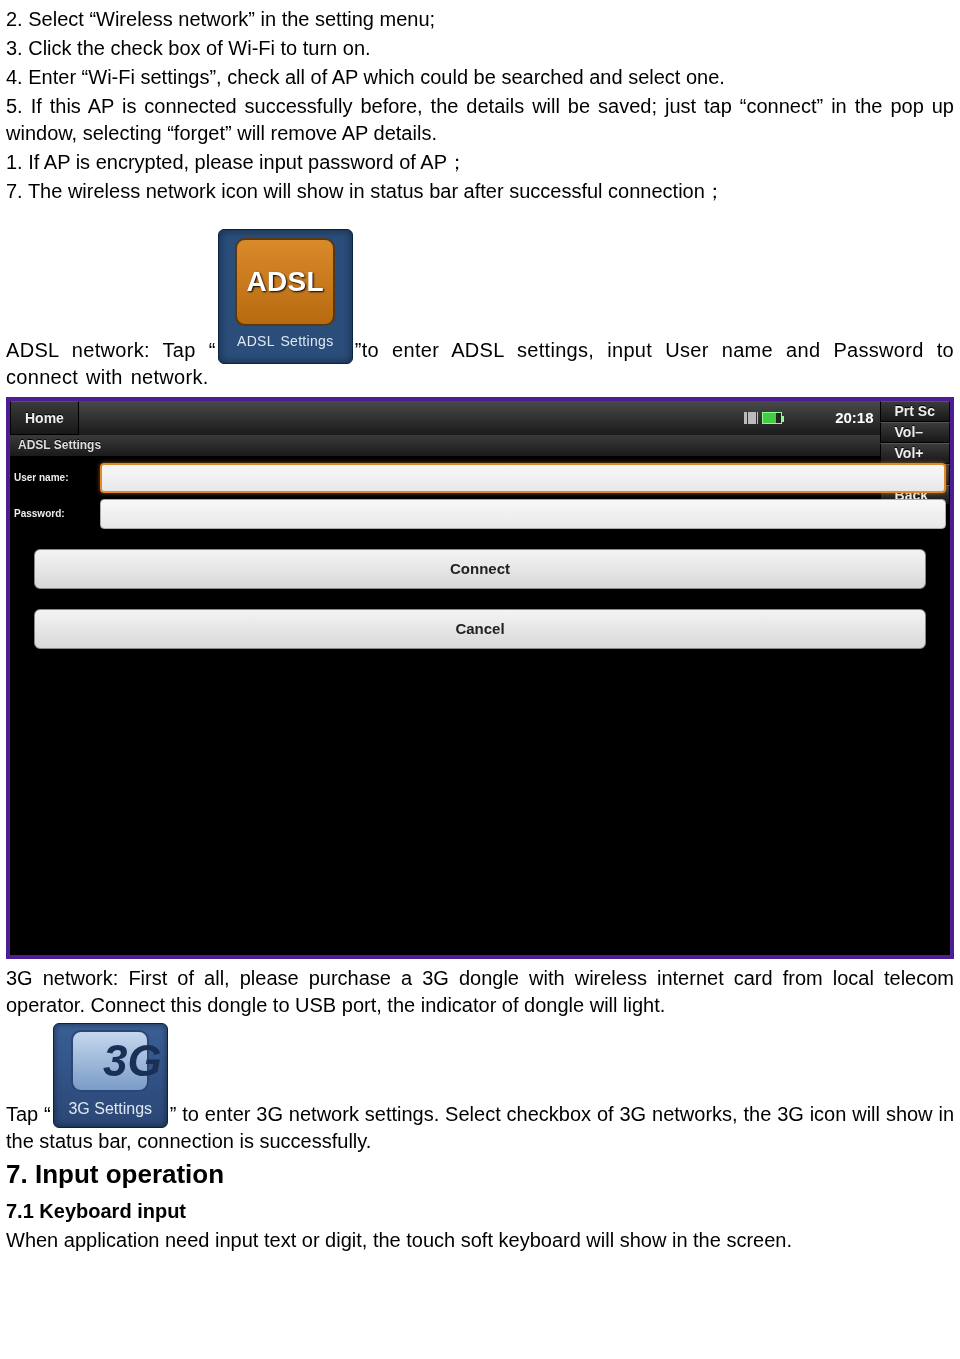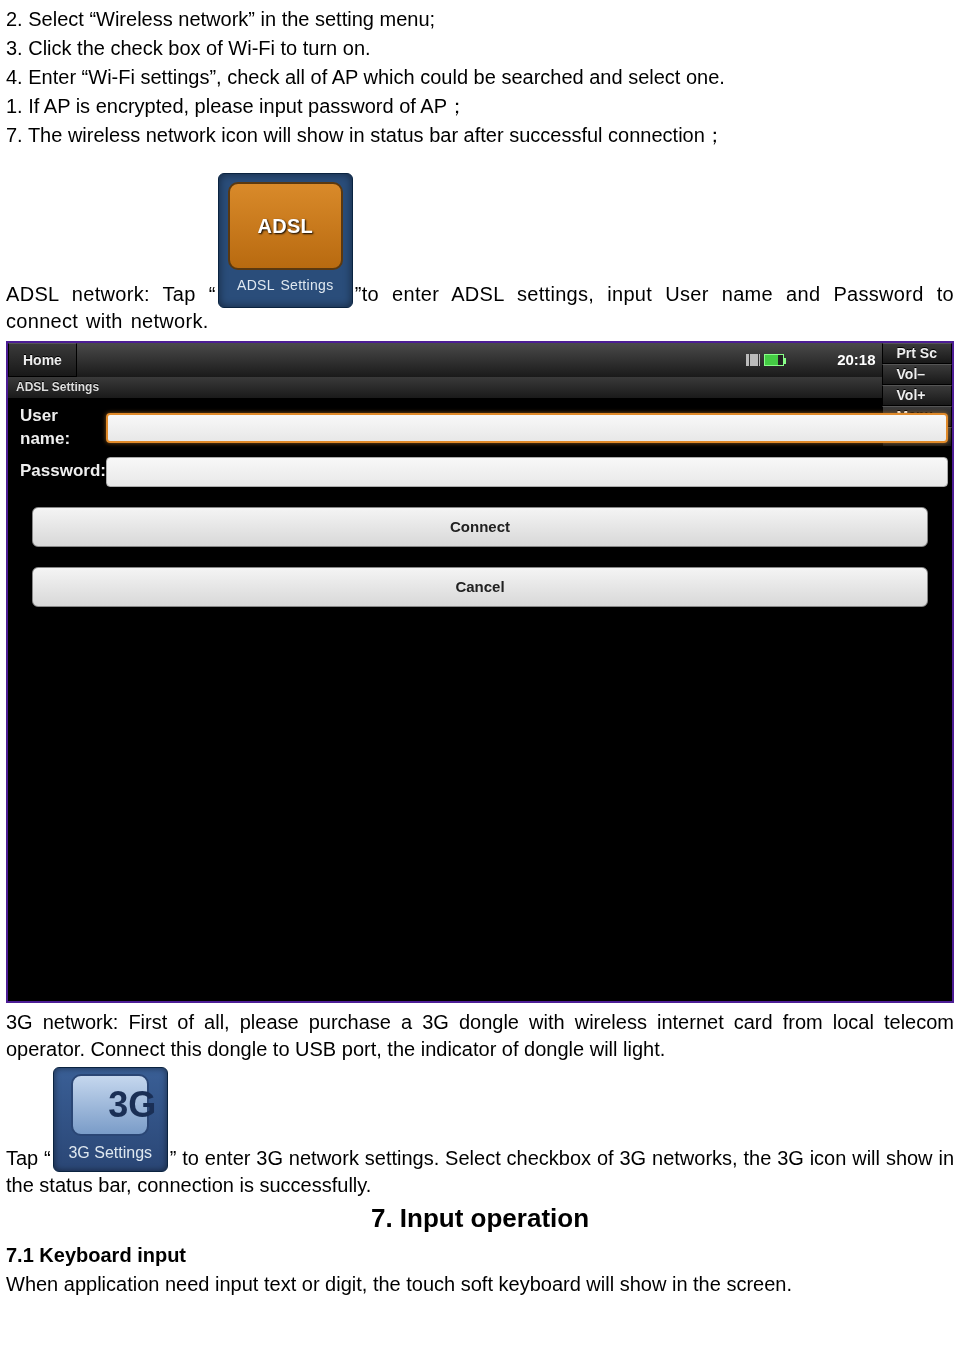--- a/index.html
+++ b/index.html
@@ -22,27 +22,27 @@
   .adsl-icon-box {
     width: 135px; height: 135px;
     background: #2a4d7a;
     border: 1px solid #0a2340;
     border-radius: 6px;
     position: relative;
     box-shadow: inset 0 0 8px rgba(0,0,0,0.5);
     display: flex; flex-direction: column; align-items: center; justify-content: flex-start;
   }
   .adsl-icon-inner {
-    width: 115px; height: 88px;
+    width: 100px; height: 88px;
     margin-top: 8px;
     background: linear-gradient(#d98a2a,#b86a10);
     border-radius: 10px;
     border: 2px solid #5a3810;
     display: flex; align-items: center; justify-content: center;
-    color: #fff; font-weight: bold; font-size: 20px;
+    color: #fff; font-weight: bold; font-size: 28px;
     text-shadow: 1px 1px 2px #000;
   }
   .adsl-icon-label {
     color: #dfe8f0; font-size: 14px; margin-top: 6px;
   }
   .g3-icon-box {
     width: 115px; height: 105px;
     background: linear-gradient(#3a5f96,#2a4675);
     border: 1px solid #0a2340;
     border-radius: 6px;
@@ -50,30 +50,31 @@
     display: flex; flex-direction: column; align-items: center;
     box-shadow: inset 0 0 6px rgba(0,0,0,0.5);
   }
   .g3-inner {
     width: 78px; height: 62px;
     margin-top: 6px;
     background: linear-gradient(#c5d7ee,#7a9cc8);
     border-radius: 10px;
     border: 2px solid #2a4675;
     display:flex; align-items:center; justify-content:center;
-    font-weight: bold; font-size: 36px; color: #1a2f55;
+    font-weight: bold; font-size: 44px; color: #1a2f55;
+    font-style: italic;
     padding-left: 44px;
   }
   .g3-label { color:#dfe8f0; font-size:16px; margin-top:6px; }
   
   .screenshot {
-    width: 948px; height: 662px;
+    width: 948px; height: 562px;
     background: #000;
     margin: 6px 0;
-    border: 2px solid #4c1d95;
+    border: 4px solid #4c1d95;
     position: relative;
     font-family: Arial, sans-serif;
     font-size: 13px;
     color: #fff;
   }
   .topbar {
     height: 34px; width: 100%;
     background: linear-gradient(#4a4a4a,#1a1a1a);
     display: flex; align-items: stretch;
   }
@@ -110,21 +111,21 @@
     padding-left: 8px;
     font-weight: bold;
     font-size: 12px;
     color:#ddd;
     text-shadow:0 -1px 0 #000;
   }
   .form-area { padding: 6px 4px; }
   .form-row { display:flex; align-items:center; margin-bottom:6px; }
   .form-label {
     width: 86px; text-align:left; padding-right:6px;
-    font-weight:bold; font-size:17px; color:#eee;margin-left:8px;
+    font-weight:bold; font-size:10px; color:#eee;
   }
   .text-input {
     flex:1; height:30px;
     background: linear-gradient(#f8f8f8,#e8e8e8);
     border:1px solid #aaa;
     border-radius:4px;
   }
   .text-input.active {
     border:2px solid #e08a2a;
     box-shadow: 0 0 4px rgba(224,138,42,.6);
@@ -133,35 +134,36 @@
     height: 40px;
     margin: 20px;
     background: linear-gradient(#f4f4f4,#d8d8d8);
     border:1px solid #888;
     border-radius:6px;
     display:flex; align-items:center; justify-content:center;
     color:#222; font-weight:bold; font-size:15px;
   }
   .section-heading {
     font-size: 26px; font-weight: bold;
-    margin-bottom: 6px; text-align: center;
+    margin-bottom: 6px;
   }
   .sub-heading {
     font-size: 20px; font-weight: bold;
     margin-top: 2px;
   }
 </style>
 </head>
 <body>
 
 <div class="doc">
 
   <div class="para">2. Select “Wireless network” in the setting menu;</div>
   <div class="para">3. Click the check box of Wi-Fi to turn on.</div>
   <div class="para">4. Enter “Wi-Fi settings”, check all of AP which could be searched and select one.</div>
+  <div class="para">5. If this AP is connected successfully before, the details will be saved; just tap “connect” in the pop up window, selecting “forget” will remove AP details.</div>
   <div class="para">1. If AP is encrypted, please input password of AP；</div>
   <div class="para">7. The wireless network icon will show in status bar after successful connection；</div>
 
   <div style="height:20px"></div>
 
   <div class="para wide">
     <span>ADSL network: Tap “</span><span class="inline-icon">
       <span class="adsl-icon-box">
         <span class="adsl-icon-inner">ADSL</span>
         <span class="adsl-icon-label">ADSL Settings</span>

